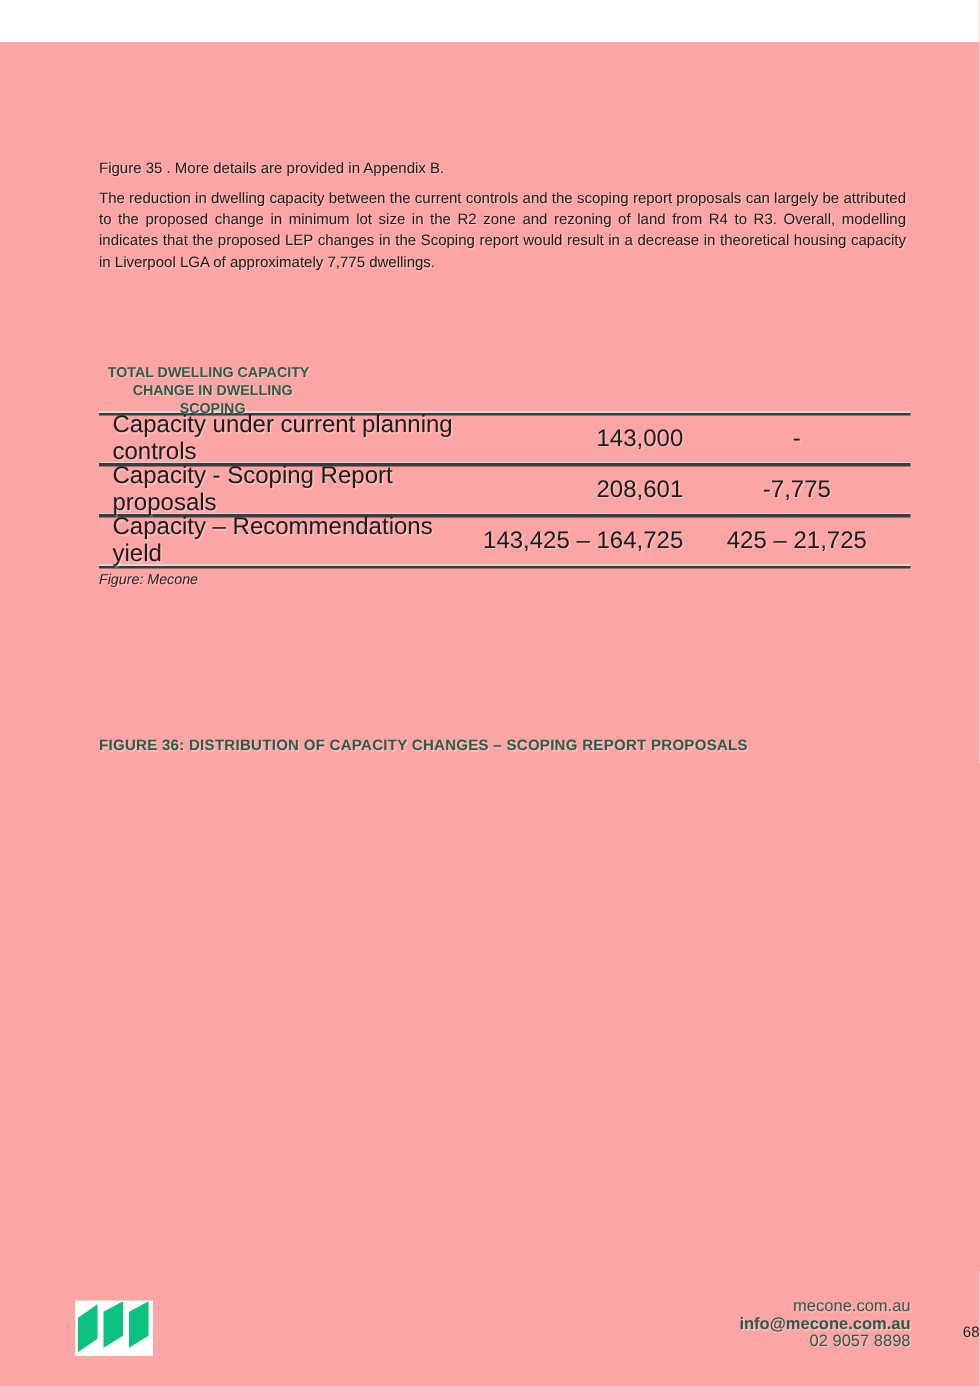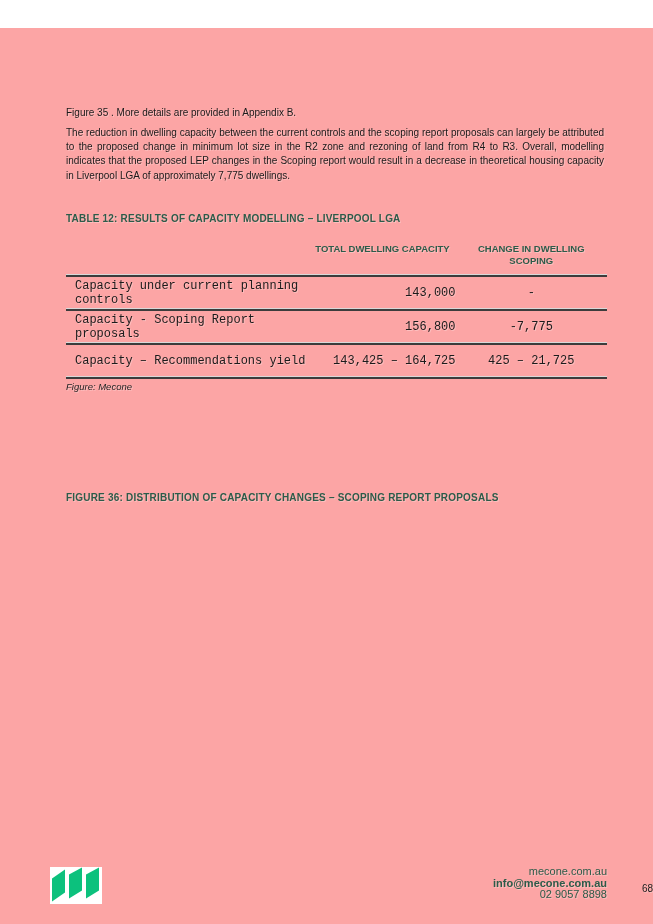--- a/index.html
+++ b/index.html
@@ -24,26 +24,26 @@
   .green-title {
     position:absolute; left:66px;
     font-size:10px; font-weight:bold; letter-spacing:0.2px;
     color:#2d5b49;
   }
   .table-title { top:185px; width:540px; }
   .figure-title { top:464px; width:540px; }
   .cap-table {
     position:absolute; left:66px; top:208px; width:541px;
   }
-  .thead { display:flex; height:38px; box-sizing:border-box; padding-top:7px; }
+  .thead { display:flex; height:38px; box-sizing:border-box; padding-top:7px;flex-direction:column; }
   .thead .cell {
     font-size:9.5px; font-weight:bold; line-height:12px;
     color:#2d5b49; text-align:center;
   }
-  .trow { display:flex; align-items:center; height:31px; font-size:12px;font-family:Liberation Mono, monospace; }
+  .trow { display:flex; align-items:center; height:31px; font-size:16px; }
   .c1 { width:45%; box-sizing:border-box; padding-left:9px; text-align:left; }
   .c2 { width:27%; text-align:right; }
   .c3 { width:28%; text-align:center; }
   .rule { height:3px; background:linear-gradient(to bottom,#d9d9d9 1px,#3c3c3c 1px); }
   .source {
     position:absolute; left:66px; top:353px;
     font-size:9.5px; font-style:italic; color:#262626;
   }
   .footer-logo {
     position:absolute; left:50px; top:839px; width:52px; height:37px;
@@ -63,38 +63,37 @@
 </style>
 </head>
 <body>
 
 <div class="page">
 
   <div class="fig-note">Figure 35 . More details are provided in Appendix B.</div>
 
   <div class="para">The reduction in dwelling capacity between the current controls and the scoping report proposals can largely be attributed to the proposed change in minimum lot size in the R2 zone and rezoning of land from R4 to R3. Overall, modelling indicates that the proposed LEP changes in the Scoping report would result in a decrease in theoretical housing capacity in Liverpool LGA of approximately 7,775 dwellings.</div>
 
-  <div class="green-title table-title">TABLE 12: RESULTS OF CAPACITY MODELLING – LIVERPOOL LGA</div>
 
   <div class="cap-table">
     <div class="thead">
       <div class="cell c1"></div>
       <div class="cell c2">TOTAL DWELLING CAPACITY</div>
       <div class="cell c3">CHANGE IN DWELLING SCOPING</div>
     </div>
     <div class="rule"></div>
     <div class="trow">
       <div class="c1">Capacity under current planning controls</div>
       <div class="c2">143,000</div>
       <div class="c3">-</div>
     </div>
     <div class="rule"></div>
     <div class="trow">
       <div class="c1">Capacity - Scoping Report proposals</div>
-      <div class="c2">156,800</div>
+      <div class="c2">208,601</div>
       <div class="c3">-7,775</div>
     </div>
     <div class="rule"></div>
     <div class="trow">
       <div class="c1">Capacity – Recommendations yield</div>
       <div class="c2">143,425 – 164,725</div>
       <div class="c3">425 – 21,725</div>
     </div>
     <div class="rule"></div>
   </div>

